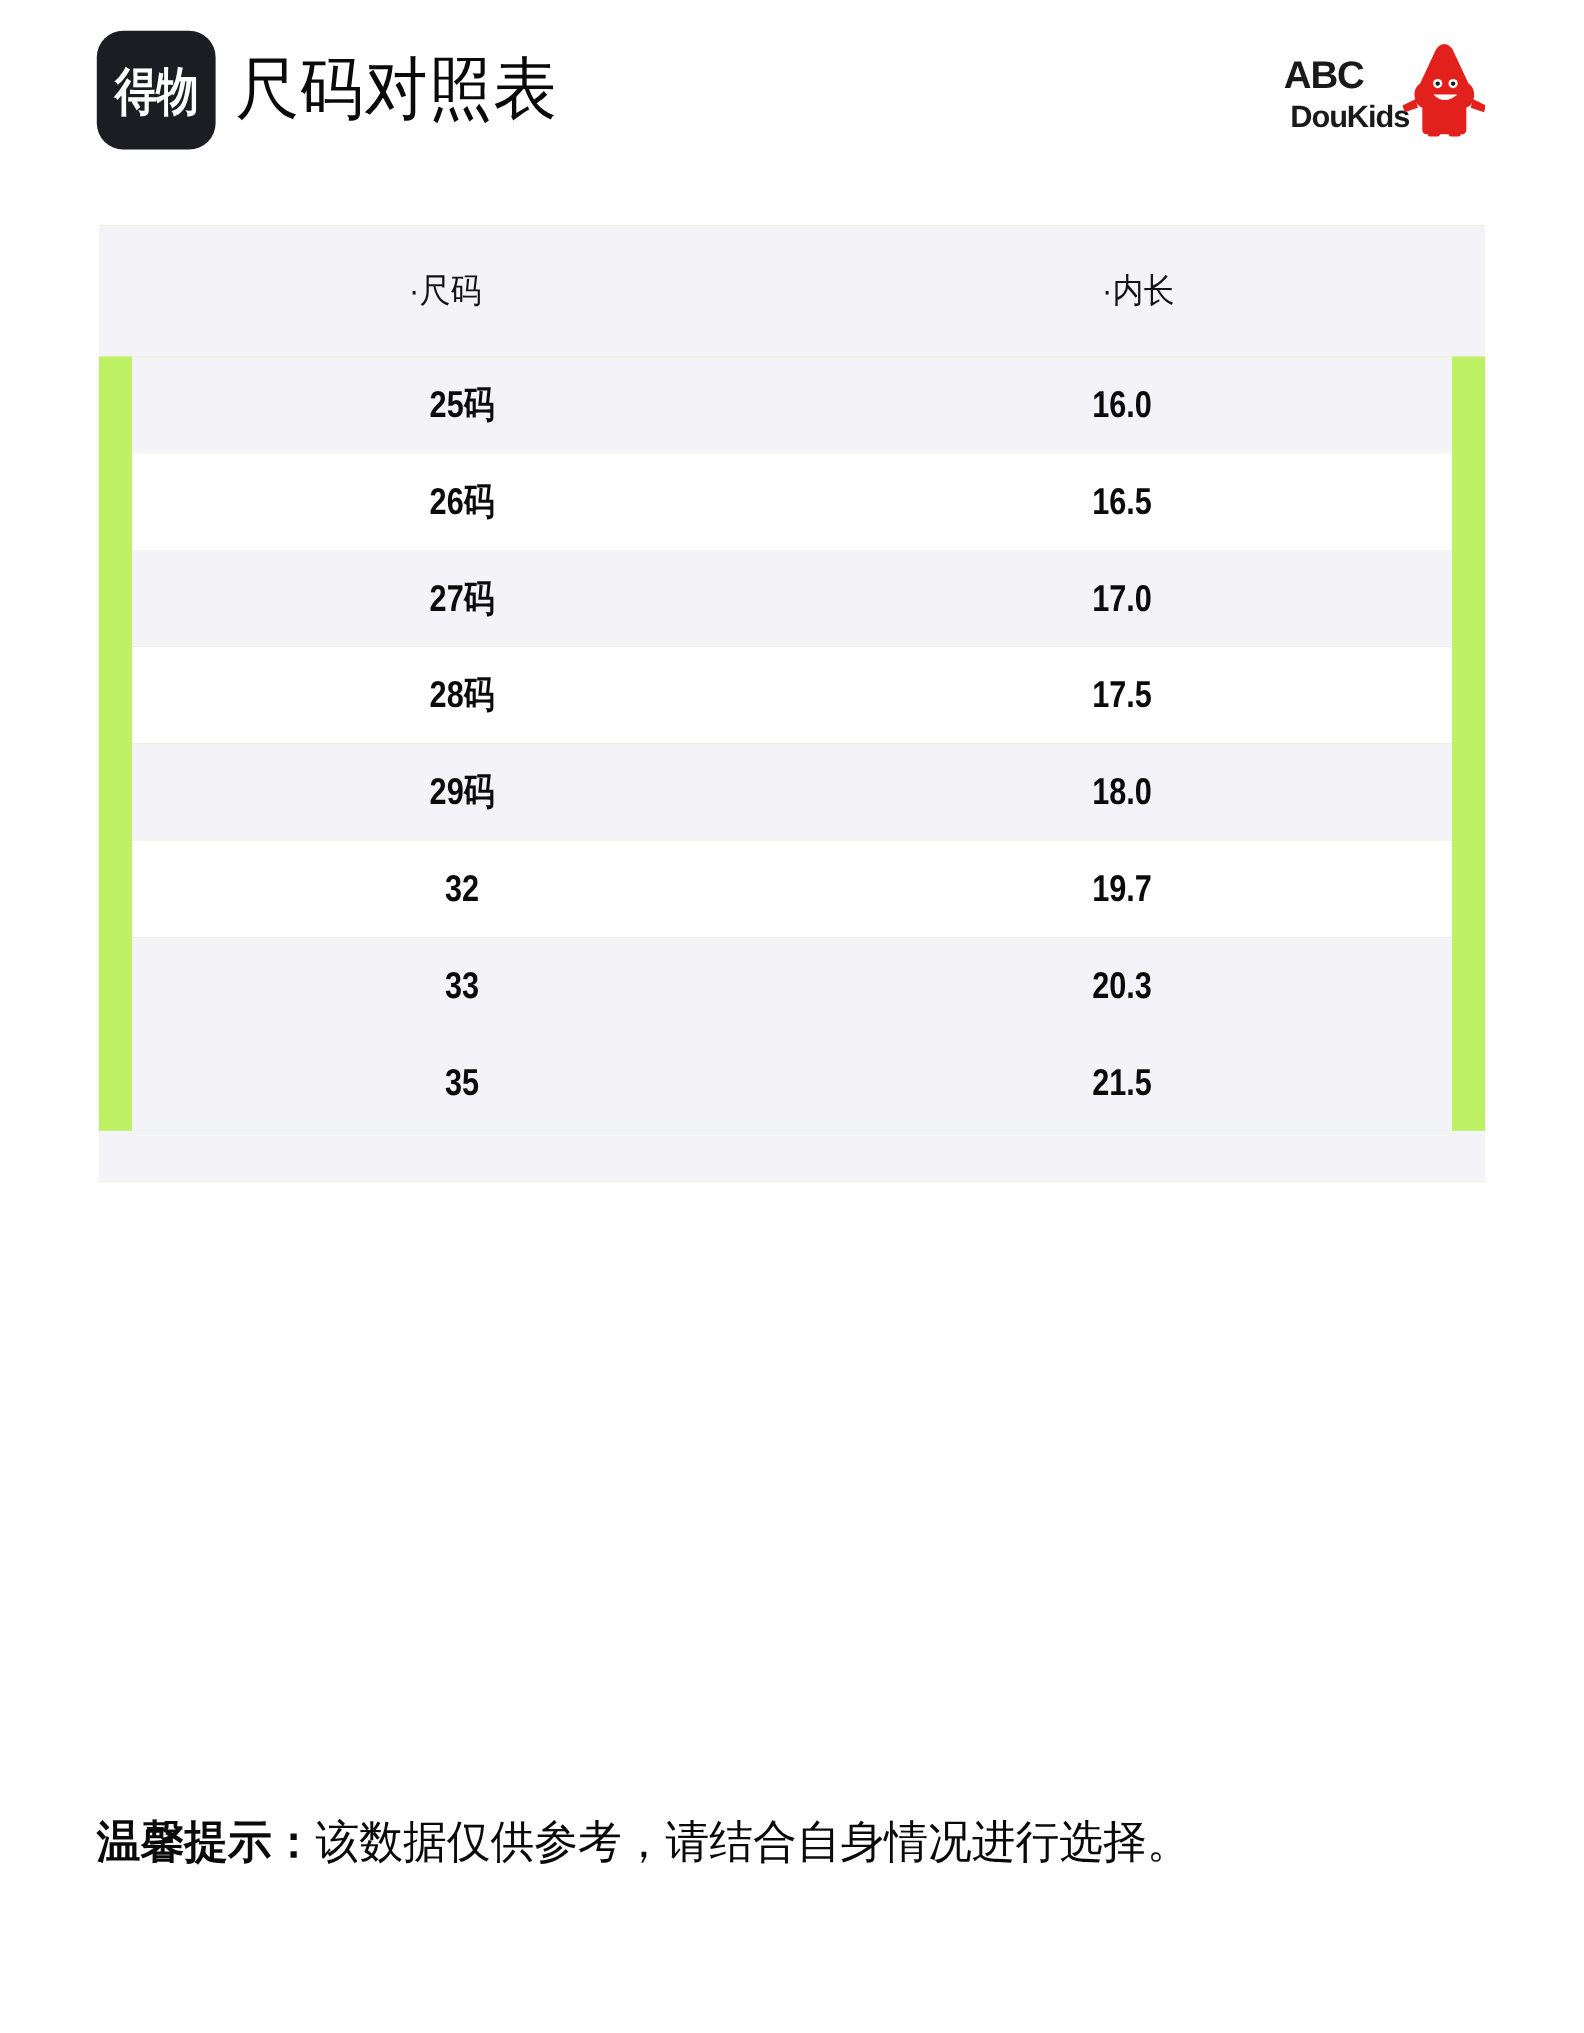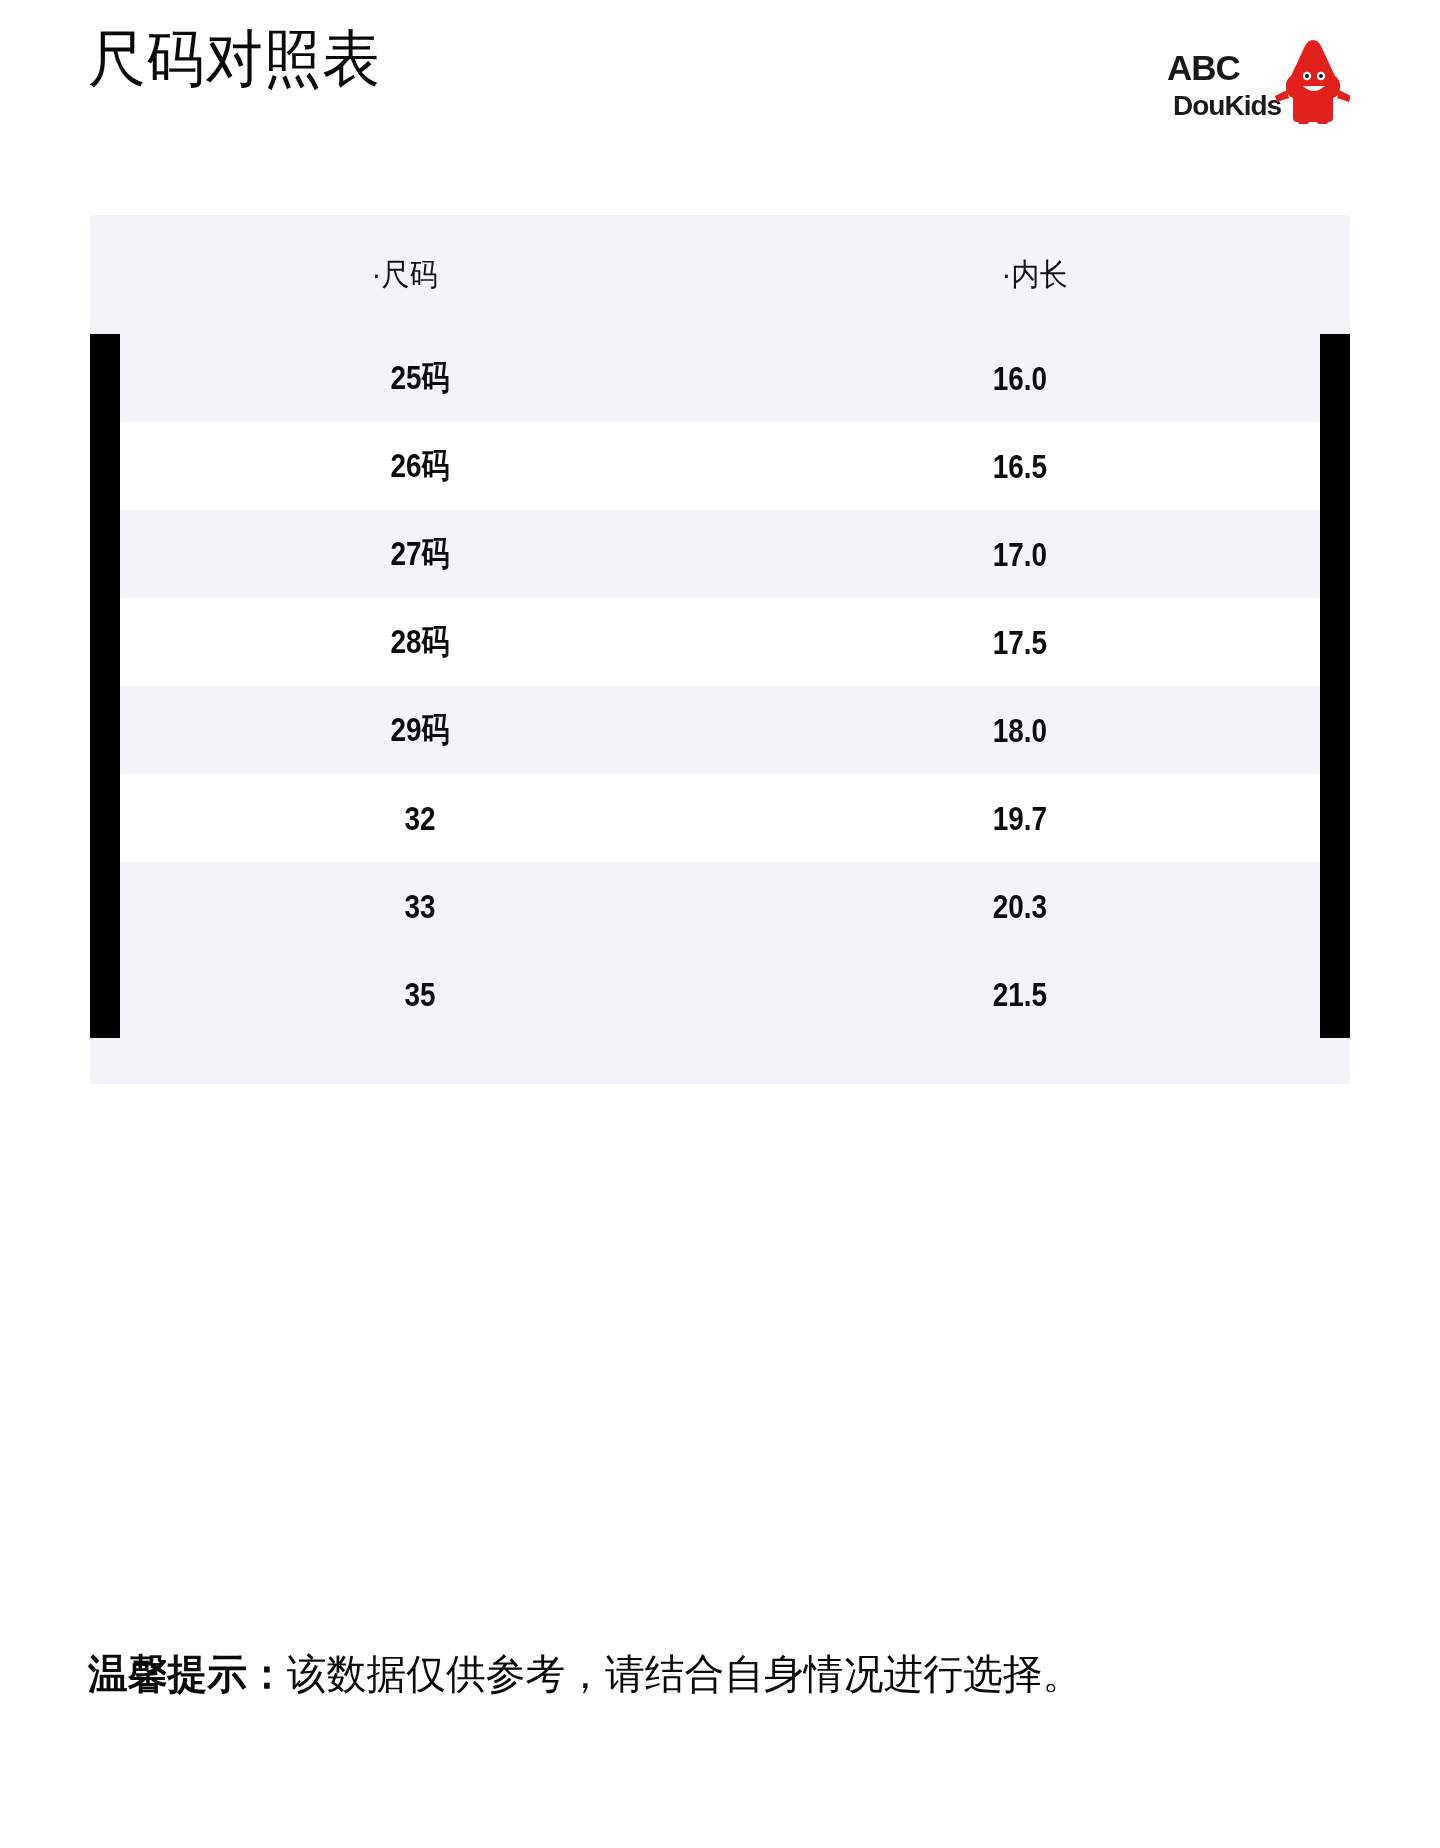--- a/index.html
+++ b/index.html
@@ -79,23 +79,23 @@
     width: 185px;
     height: 92px;
   }
 
   .abc-svg { display: block; width: 185px; height: 92px; }
 
   
   .table-panel {
     position: absolute;
     left: 90px;
-    top: 215px;
+    top: 205px;
     width: 1260px;
-    background: #000000;
+    background: #bef264;
     padding: 0;
   }
 
   .table-head {
     height: 119px;
     display: flex;
     align-items: center;
     background: #f3f3f8;
   }
 
@@ -159,20 +159,23 @@
   }
 </style>
 </head>
 <body>
 
 <div class="page">
 
   <div class="header">
 
     <div class="brand-left">
+      <div class="dewu-logo">
+        <span class="dewu-logo-text">得物</span>
+      </div>
       <div class="page-title">尺码对照表</div>
     </div>
 
     <div class="brand-right">
       <svg class="abc-svg" viewBox="0 0 185 92" xmlns="http://www.w3.org/2000/svg">
 
         <text x="2" y="40" font-family="Liberation Sans, sans-serif" font-size="35" font-weight="700" fill="#1a1a1a" letter-spacing="-1">ABC</text>
 
         <text x="8" y="75" font-family="Liberation Sans, sans-serif" font-size="28" font-weight="700" fill="#1a1a1a" letter-spacing="-1">DouKids</text>
 

